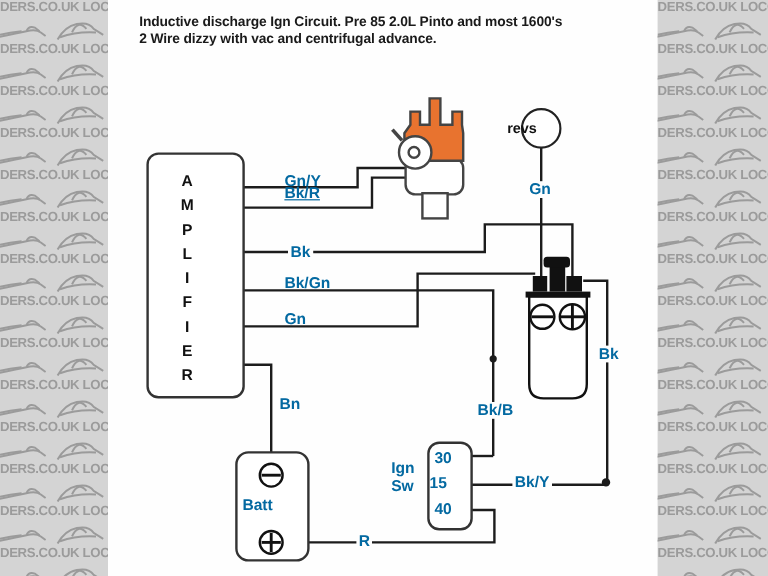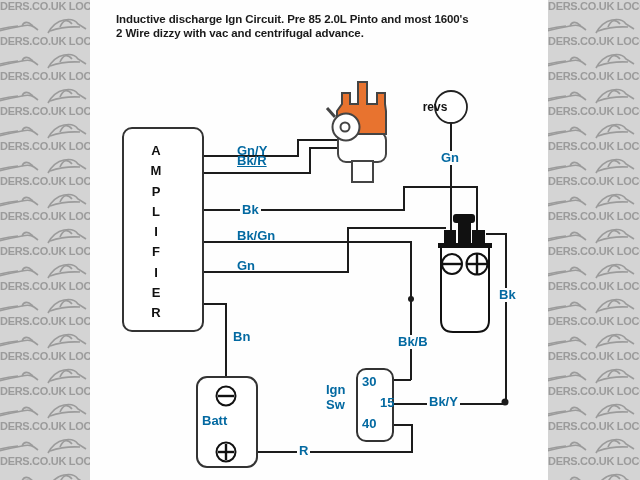--- a/index.html
+++ b/index.html
@@ -688,15 +688,15 @@
   <div class="lbl onwire" style="left:439px;top:151px;">Gn</div>
   <div class="lbl onwire" style="left:497px;top:288px;">Bk</div>
   <div class="lbl onwire" style="left:396px;top:335px;">Bk/B</div>
   <div class="lbl onwire" style="left:427px;top:395px;">Bk/Y</div>
   <div class="lbl onwire" style="left:297px;top:444px;">R</div>
 
   <div class="lbl" style="left:202px;top:414px;text-align:center;">Batt</div>
   <div class="lbl" id="ignsw-label" style="left:314px;top:382px;margin-left:12px;">Ign
 Sw</div>
   <div class="lbl" style="left:362px;top:375px;">30</div>
-  <div class="lbl" style="left:380px;top:396px;">15</div>
+  <div class="lbl" style="left:358px;top:396px;">15</div>
   <div class="lbl" style="left:362px;top:417px;">40</div>
 </div>
 
 </body></html>

